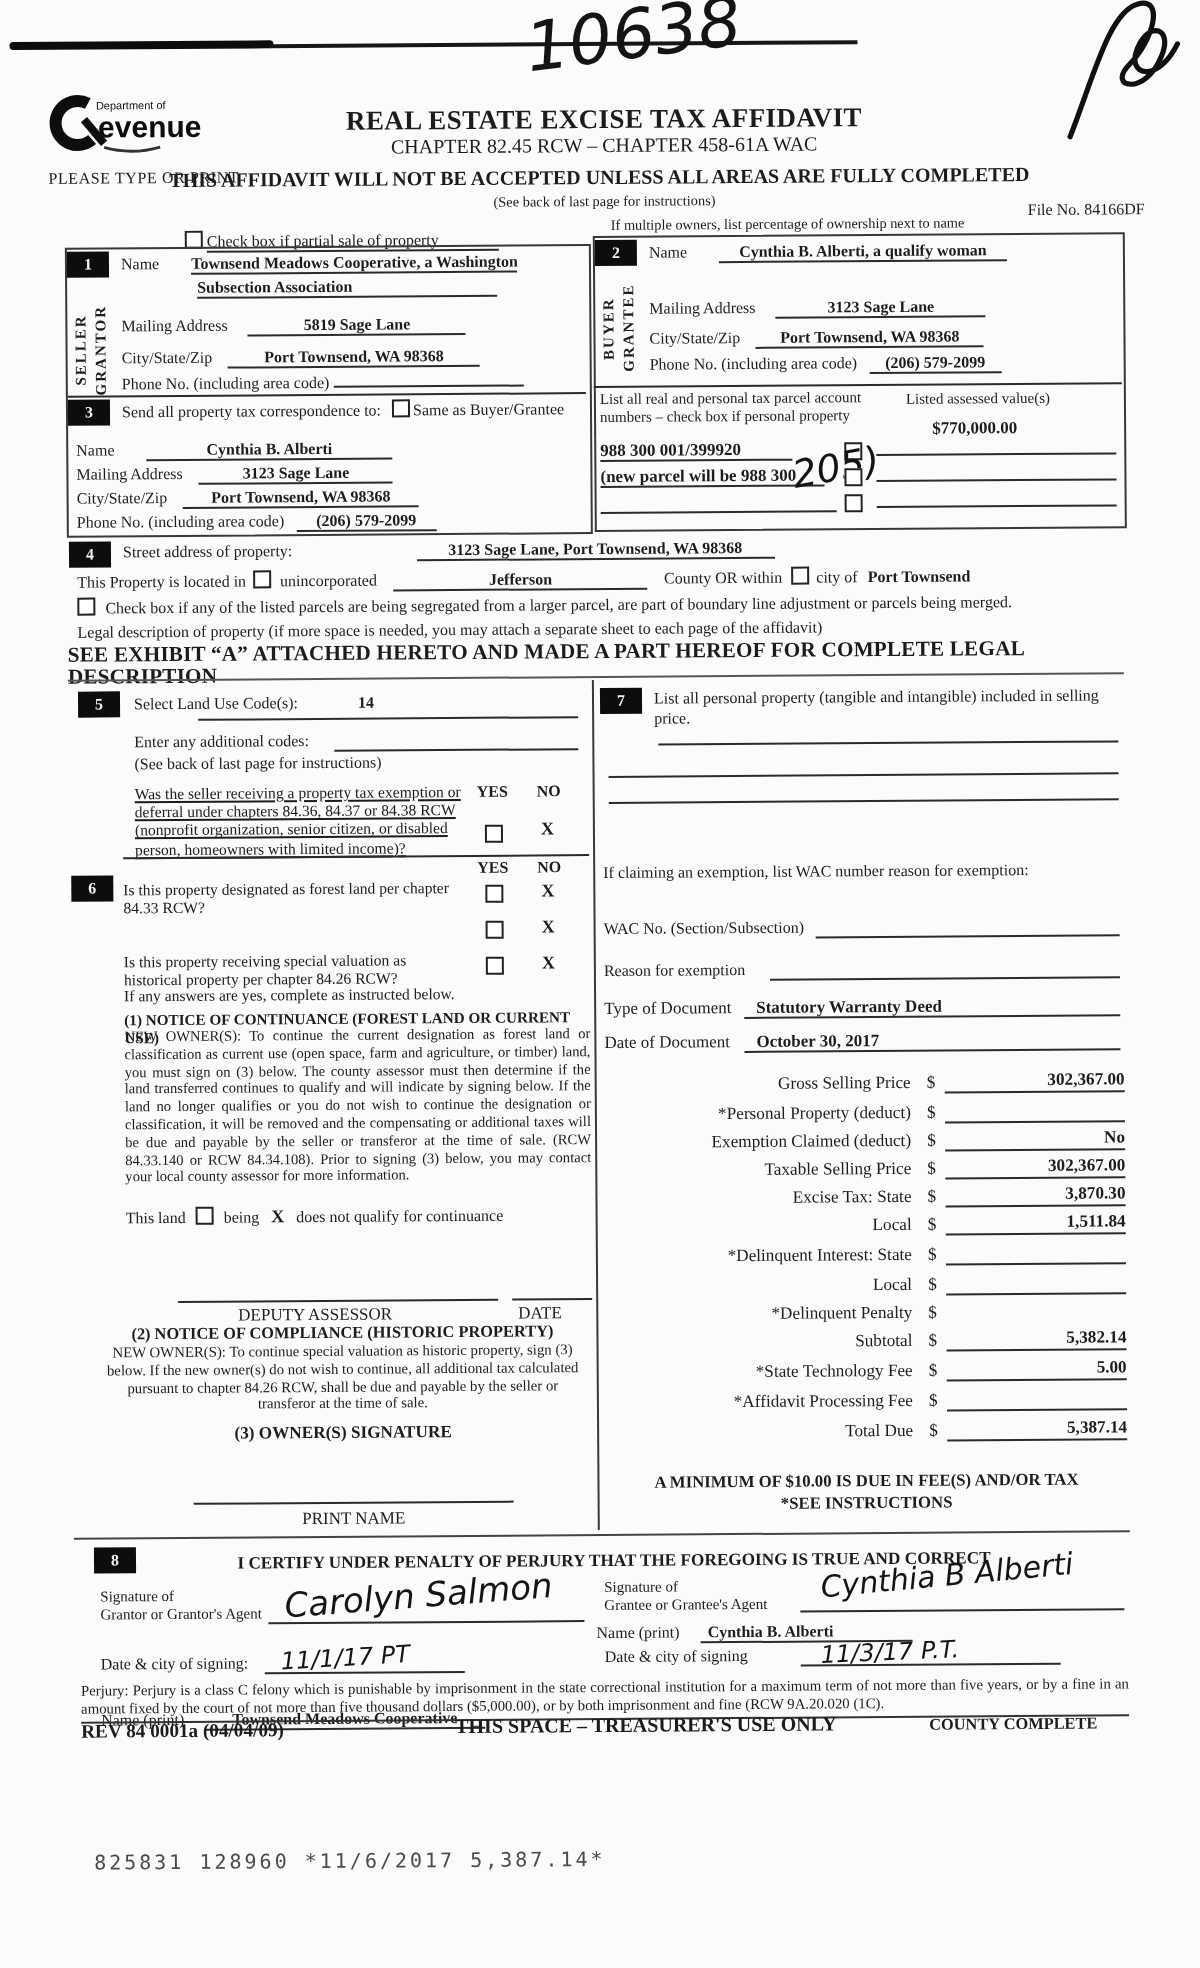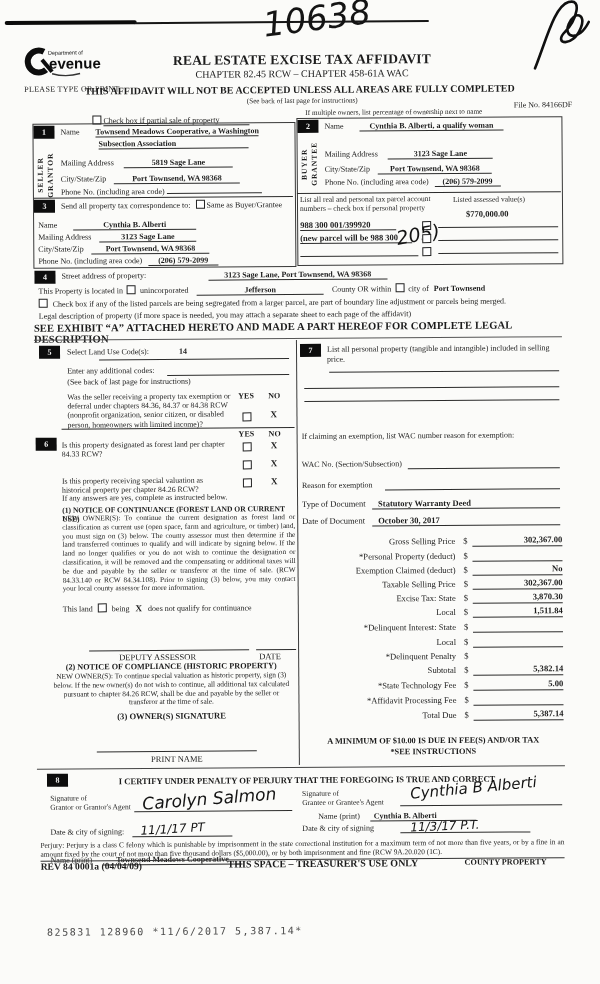--- a/index.html
+++ b/index.html
@@ -198,21 +198,21 @@
   </div>
   <div class="line" style="left:100px;top:358px;width:190px;"></div>
   <div class="abs t8" style="left:68px;top:365px;">
     <span>Enter any additional codes:</span>
   </div>
   <div class="line" style="left:168px;top:374px;width:122px;"></div>
   <div class="abs t8" style="left:68px;top:376px;">(See back of last page for instructions)</div>
 
   <div class="abs t8 b" style="left:239px;top:391px;">YES</div>
   <div class="abs t8 b" style="left:269px;top:391px;">NO</div>
-  <div class="abs qtext" style="left:68px;top:391px;width:165px;">Was the seller receiving a property tax exemption or deferral under chapters 84.36, 84.37 or 84.38 RCW (nonprofit organization, senior citizen, or disabled person, homeowners with limited income)?</div>
+  <div class="abs qtext" style="left:68px;top:391px;width:165px;text-decoration:underline;">Was the seller receiving a property tax exemption or deferral under chapters 84.36, 84.37 or 84.38 RCW (nonprofit organization, senior citizen, or disabled person, homeowners with limited income)?</div>
   <span class="cb abs" style="left:243px;top:412px;"></span>
   <div class="abs xmark" style="left:271px;top:409px;">X</div>
   <div class="line" style="left:62px;top:427px;width:233px;"></div>
 
   <div class="abs t8 b" style="left:239px;top:429px;">YES</div>
   <div class="abs t8 b" style="left:269px;top:429px;">NO</div>
   <div class="secnum" style="left:36px;top:436px;">6</div>
   <div class="abs qtext" style="left:62px;top:439px;width:172px;">Is this property designated as forest land per chapter 84.33 RCW?</div>
   <span class="cb abs" style="left:243px;top:442px;"></span>
   <div class="abs xmark" style="left:271px;top:440px;">X</div>
@@ -369,31 +369,31 @@
   </div>
   <div class="abs hand" style="left:138px;top:821px;font-size:12px;transform:rotate(-3deg);">11/1/17 PT</div>
   <div class="line" style="left:130px;top:835px;width:100px;"></div>
 
   <div class="abs t75" style="left:300px;top:789px;">
     <div>Signature of</div>
     <div>Grantee or Grantee's Agent</div>
   </div>
   <div class="abs hand" style="left:408px;top:780px;font-size:15px;transform:rotate(-5deg);white-space:nowrap;">Cynthia B Alberti</div>
   <div class="line" style="left:398px;top:806px;width:162px;"></div>
-  <div class="abs t8" style="left:316px;top:812px;">
+  <div class="abs t8" style="left:296px;top:812px;">
     <span>Name (print)</span>
     <span class="b u" style="margin-left:8px;padding:0 40px 0 4px;">Cynthia B. Alberti</span>
   </div>
   <div class="abs t8" style="left:300px;top:824px;">
     <span>Date &amp; city of signing</span>
   </div>
   <div class="abs hand" style="left:408px;top:820px;font-size:12px;transform:rotate(-2deg);">11/3/17   P.T.</div>
   <div class="line" style="left:398px;top:833px;width:130px;"></div>
 
   <div class="abs just" style="left:38px;top:840px;width:524px;font-size:7.4px;line-height:8.8px;border-bottom:1px solid #333;padding-bottom:1px;">Perjury: Perjury is a class C felony which is punishable by imprisonment in the state correctional institution for a maximum term of not more than five years, or by a fine in an amount fixed by the court of not more than five thousand dollars ($5,000.00), or by both imprisonment and fine (RCW 9A.20.020 (1C).</div>
 
   <div class="abs b" style="left:38px;top:859px;font-size:9.6px;">REV 84 0001a (04/04/09)</div>
   <div class="abs b" style="left:225px;top:858px;font-size:10px;">THIS SPACE – TREASURER'S USE ONLY</div>
-  <div class="abs b" style="left:462px;top:859px;font-size:8.2px;">COUNTY PROPERTY</div>
+  <div class="abs b" style="left:462px;top:859px;font-size:8.2px;">COUNTY COMPLETE</div>
 
   <div class="abs mono" style="left:44px;top:925px;font-size:10px;letter-spacing:1.5px;color:#4b4b4b;">825831 128960 *11/6/2017 5,387.14*</div>
 
 </div>
 
 </body></html>

